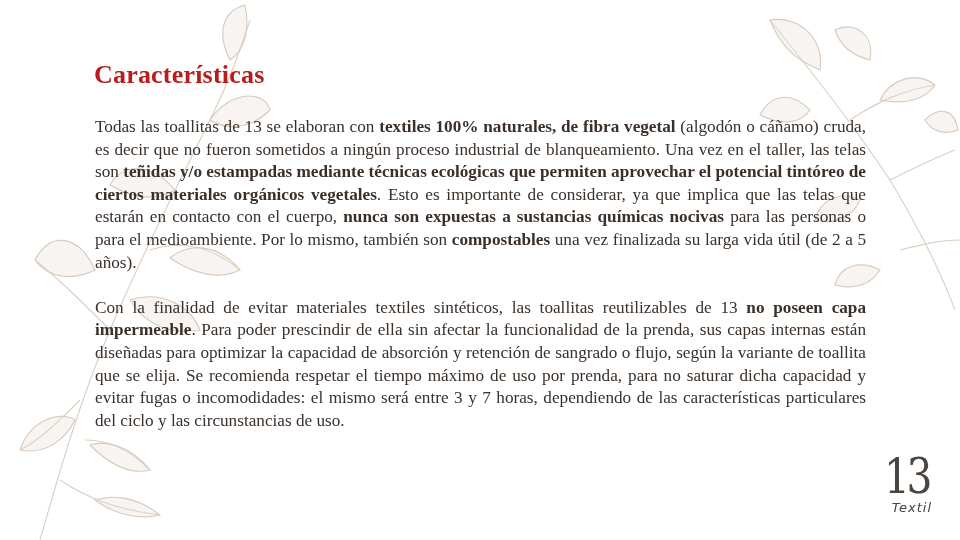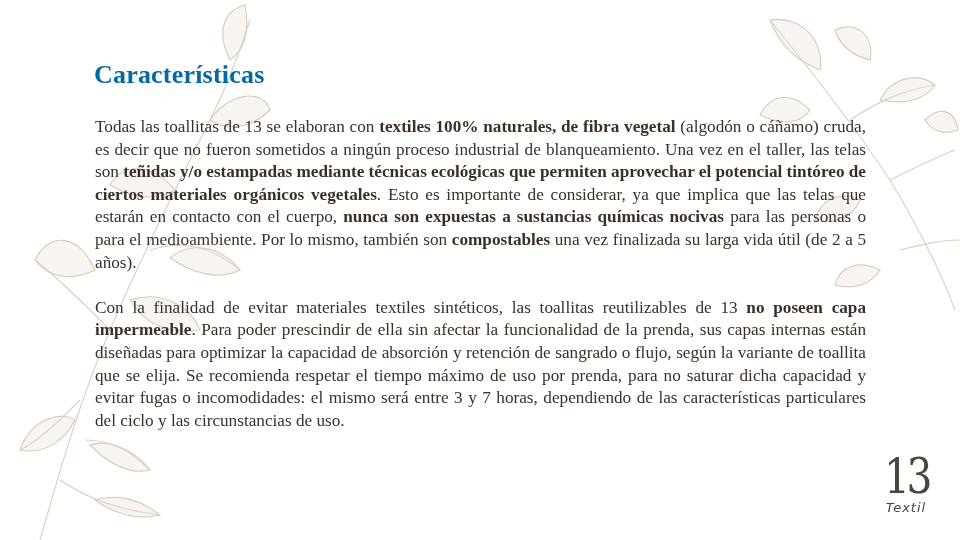--- a/index.html
+++ b/index.html
@@ -11,33 +11,33 @@
     color: #3a302a;
   }
   .decor { position: absolute; pointer-events: none; }
   .decor path { fill: none; stroke: #d9cfc3; stroke-width: 1.1; }
   .decor .leaf { fill: rgba(232,224,214,0.35); stroke: #d6cabd; }
   #decor-left { left: 0; top: 0; width: 330px; height: 540px; }
   #decor-right { left: 740px; top: 0; width: 220px; height: 330px; }
 
   .title {
     position: absolute; left: 94px; top: 60px;
-    font-size: 26px; font-weight: bold; color: #0369a1;
+    font-size: 26px; font-weight: bold; color: #b91c1c;
     margin: 0; letter-spacing: 0.2px;
   }
   .body-text {
     position: absolute; left: 95px; top: 116px; width: 771px;
     font-size: 17.2px; line-height: 22.6px; text-align: justify;
     color: #3a302a;
   }
   .body-text p { margin: 0 0 22.6px 0; }
   .body-text b { font-weight: bold; color: #3b2f28; }
 
   .logo {
-    position: absolute; left: 880px; top: 450px; width: 52px; text-align: center;
+    position: absolute; left: 880px; top: 450px; width: 52px; text-align: right;
   }
   .logo-num {
     font-family: "DejaVu Serif", serif; font-size: 48px; line-height: 52px;
     color: #4a4540; letter-spacing: -4px; font-weight: normal;
     transform: scaleX(0.85); display: block;
   }
   .logo-sub {
     font-family: "DejaVu Sans", sans-serif; font-style: italic;
     font-size: 13px; color: #4a4540; letter-spacing: 1px; display: block; margin-top: -2px;
   }

